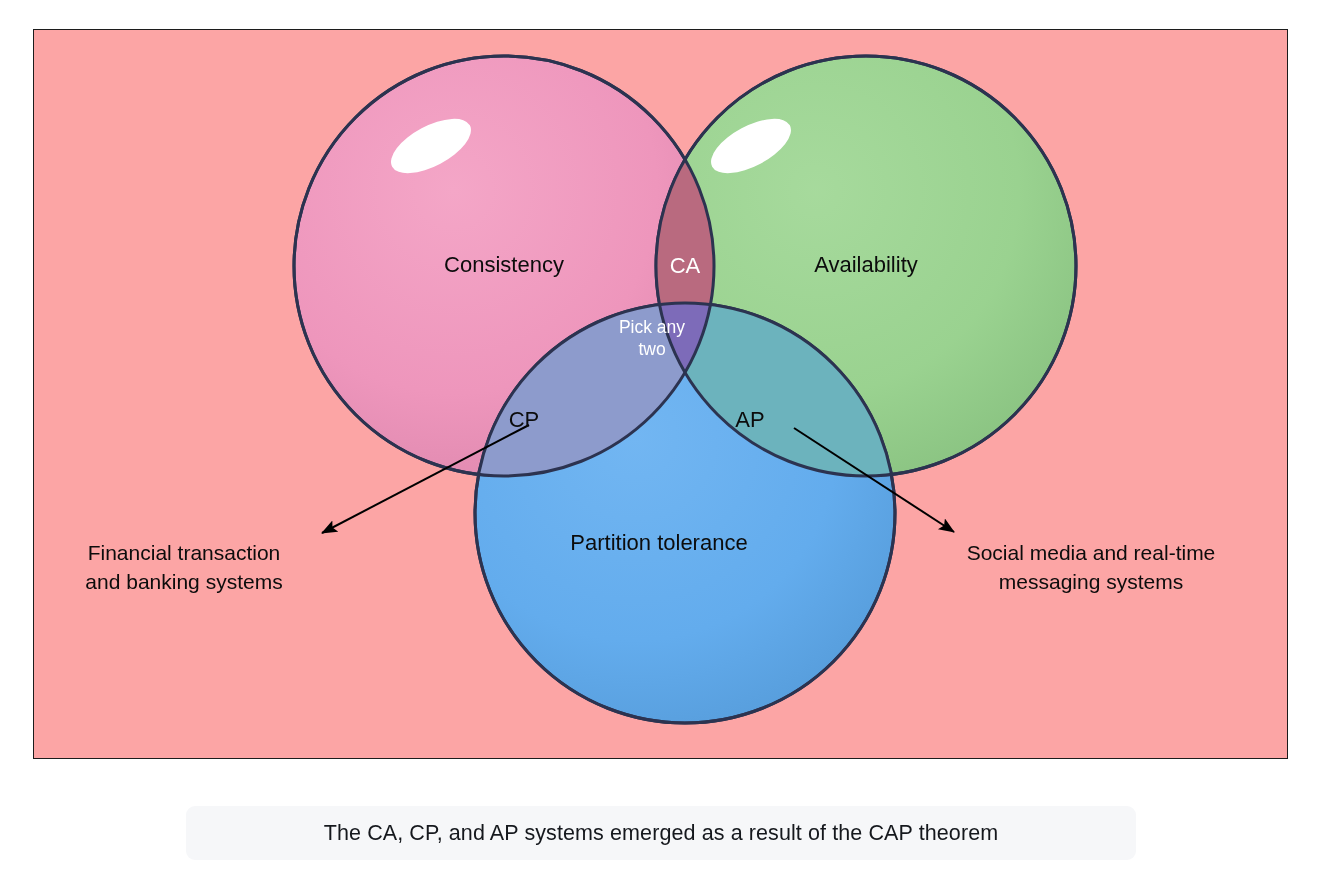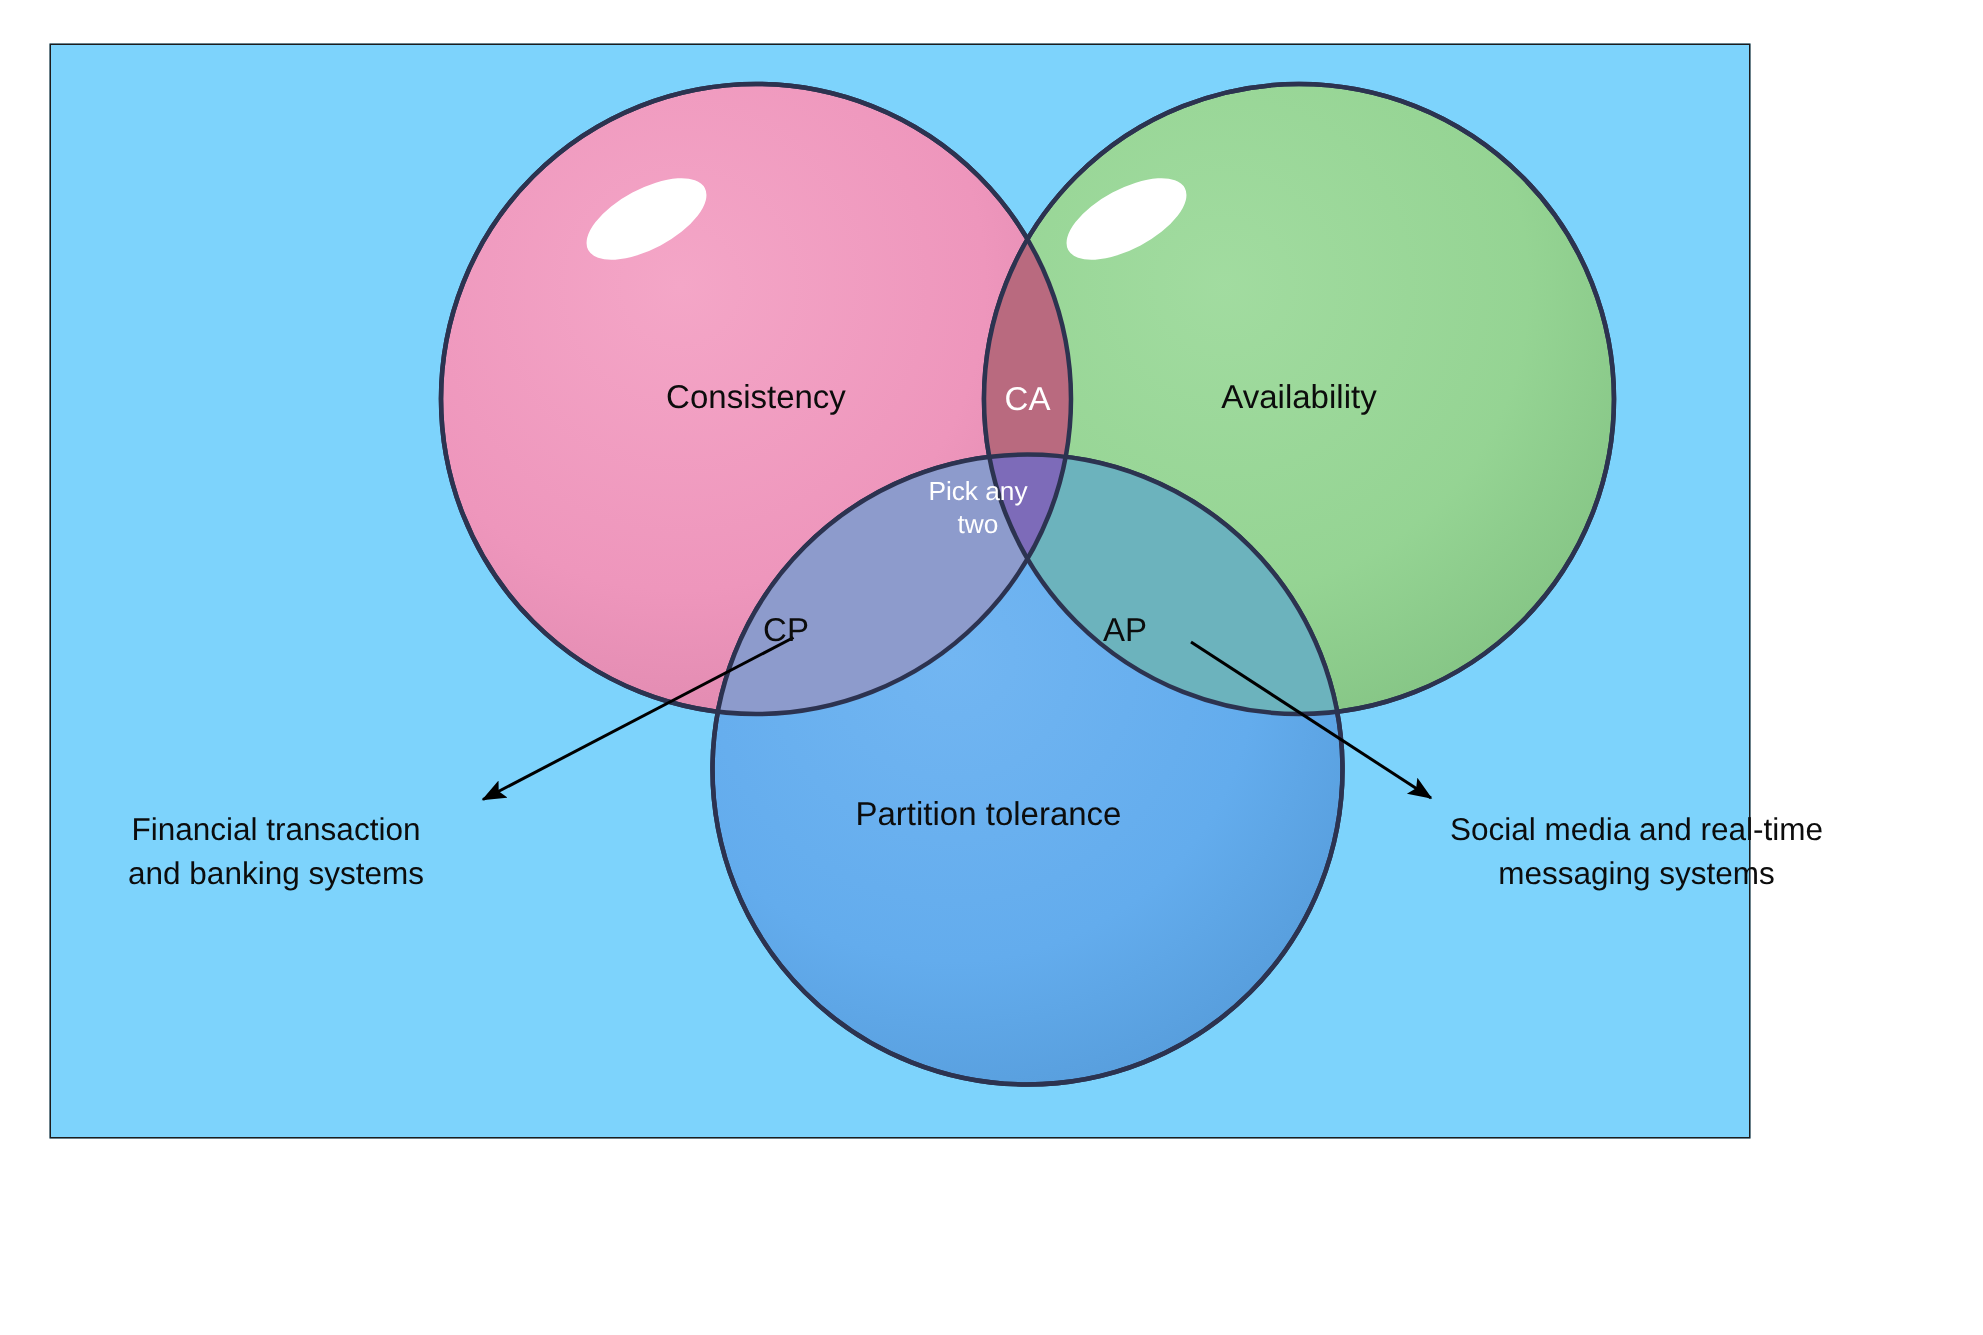--- a/index.html
+++ b/index.html
@@ -15,24 +15,24 @@
   }
   #root {
     position: relative;
     width: 1322px;
     height: 890px;
   }
   .diagram-frame {
     position: absolute;
     left: 33px;
     top: 29px;
-    width: 1134px;
+    width: 1255px;
     height: 730px;
     border: 1.5px solid #1c1c1c;
-    background: #7dd3fc;
+    background: #fca5a5;
     box-sizing: border-box;
   }
   .venn-svg {
     position: absolute;
     left: 0;
     top: 0;
   }
   .caption-bar {
     position: absolute;
     left: 186px;
@@ -168,14 +168,17 @@
 
       <text class="lbl-callout" x="150" y="530" text-anchor="middle">Financial transaction</text>
       <text class="lbl-callout" x="150" y="559" text-anchor="middle">and banking systems</text>
 
       <text class="lbl-callout" x="1057" y="530" text-anchor="middle">Social media and real-time</text>
       <text class="lbl-callout" x="1057" y="559" text-anchor="middle">messaging systems</text>
 
     </svg>
   </div>
 
+  <div class="caption-bar">
+    <span class="caption-text">The CA, CP, and AP systems emerged as a result of the CAP theorem</span>
+  </div>
 
 </div>
 
 </body></html>

